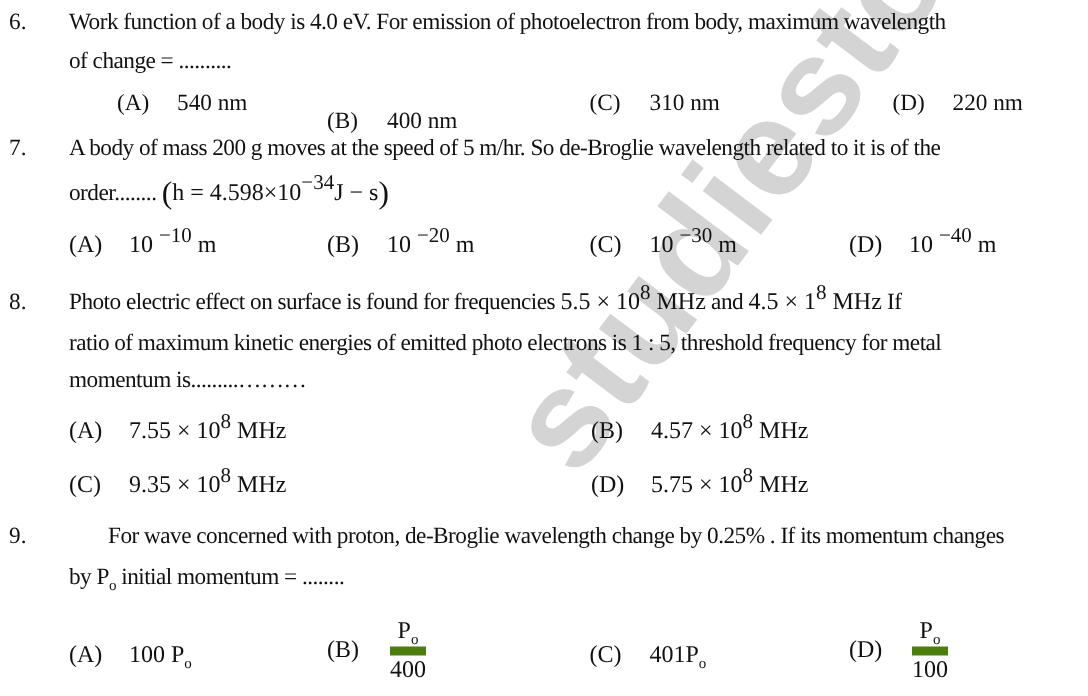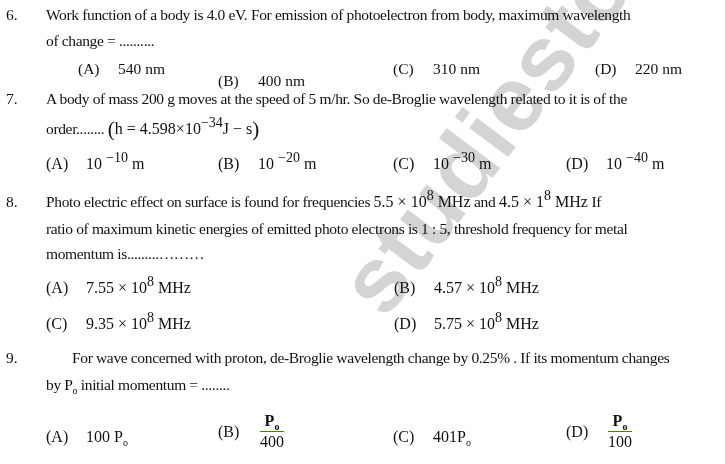--- a/index.html
+++ b/index.html
@@ -19,21 +19,21 @@
   .q { position: absolute; left: 0; width: 725px; z-index: 1; }
   .num { position: absolute; left: 6px; }
   .line { position: absolute; left: 46px; white-space: nowrap; letter-spacing: -0.35px; }
   .opt { position: absolute; white-space: nowrap; }
   .opt .lbl { display: inline-block; width: 40px; }
   sup { font-size: 14px; vertical-align: 7px; line-height: 0; }
   sub { font-size: 10px; vertical-align: -4px; line-height: 0; }
   .math { font-size: 16px; letter-spacing: 0; }
   .paren { font-size: 21px; vertical-align: -2px; line-height: 0; }
   .frac { display: inline-block; vertical-align: middle; text-align: center; margin-left: 2px; }
-  .frac .n { display: block; border-bottom: 1px solid #4d7c0f; padding: 0 4px 1px; line-height: 18px; font-weight: bold; }
+  .frac .n { display: block; border-bottom: 6px solid #4d7c0f; padding: 0 4px 1px; line-height: 18px; }
   .frac .d { display: block; line-height: 18px; padding-top: 1px; }
 </style>
 </head>
 <body>
 
 <div class="watermark">studiestoday.com</div>
 
 <div class="q" style="top:0;">
   <span class="num" style="top:6px;">6.</span>
   <span class="line" style="top:6px;">Work function of a body is 4.0 eV. For emission of photoelectron from body, maximum wavelength</span>

